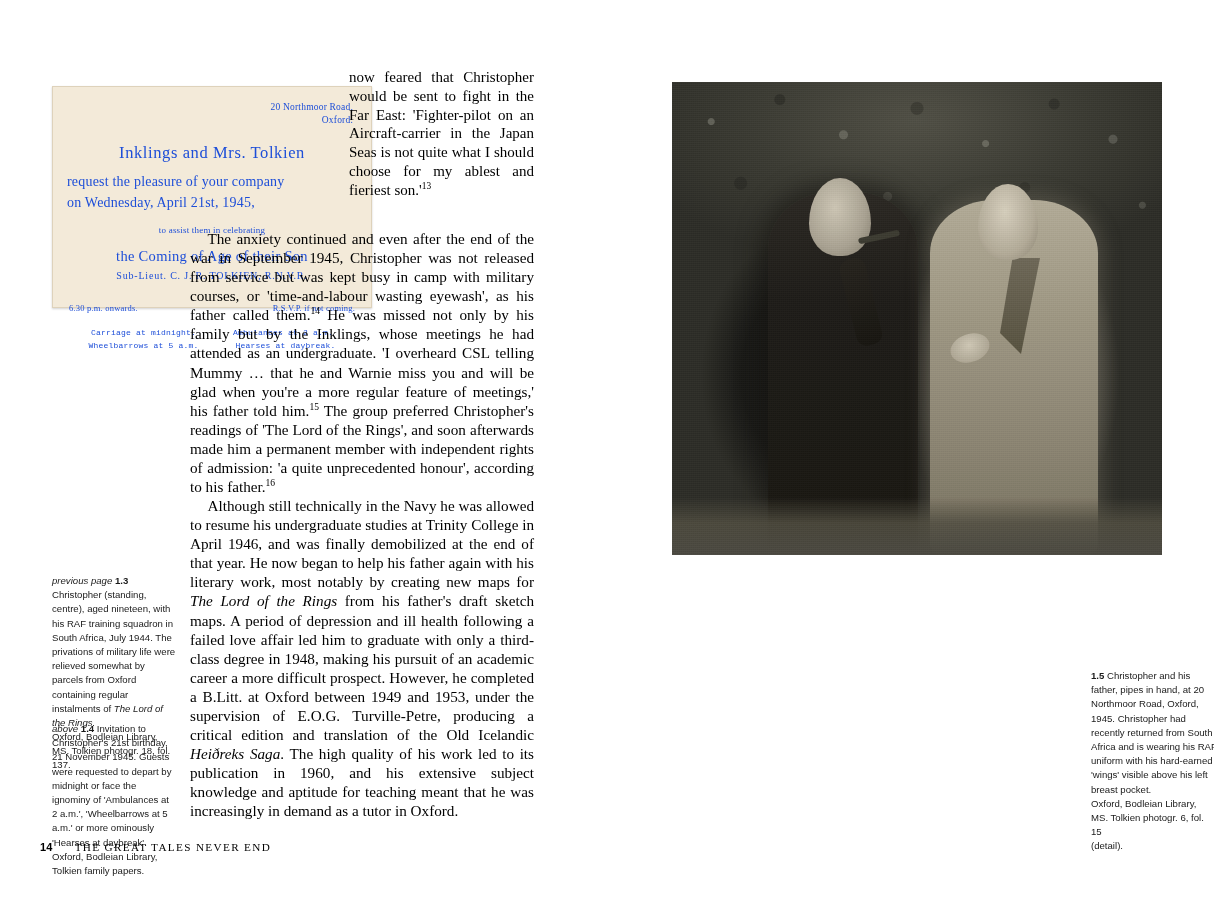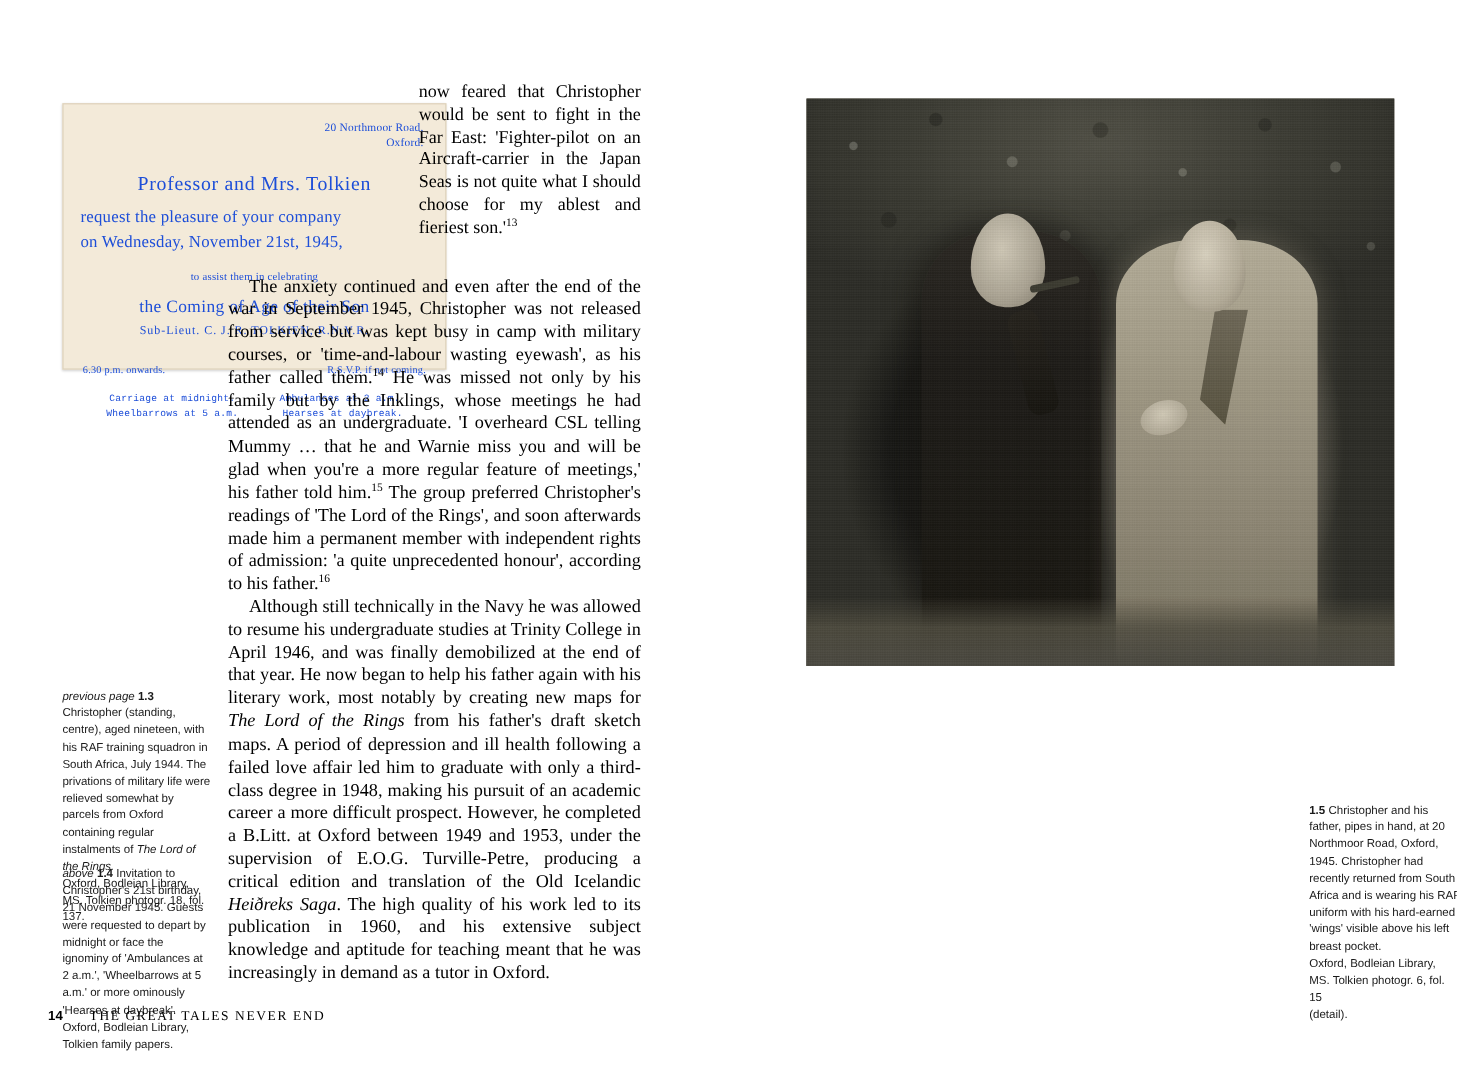--- a/index.html
+++ b/index.html
@@ -286,24 +286,24 @@
   }
 </style>
 </head>
 <body>
 
 <div class="invitation">
   <div class="inv-address">
     <div>20 Northmoor Road,</div>
     <div>Oxford.</div>
   </div>
-  <div class="inv-names">Professor and Mrs. Tolkien</div>
+  <div class="inv-names">Inklings and Mrs. Tolkien</div>
   <div class="inv-line">
     <div>request the pleasure of your company</div>
-    <div>on Wednesday, November 21st, 1945,</div>
+    <div>on Wednesday, April 21st, 1945,</div>
   </div>
   <div class="inv-line2">to assist them in celebrating</div>
   <div class="inv-coming">the Coming of Age of their Son</div>
   <div class="inv-sub">Sub-Lieut. C. J. R. TOLKIEN, R.N.V.R.</div>
   <div class="inv-footrow">
     <span>6.30 p.m. onwards.</span>
     <span>R.S.V.P. if not coming.</span>
   </div>
   <div class="inv-bottom">
     <div class="b1">

